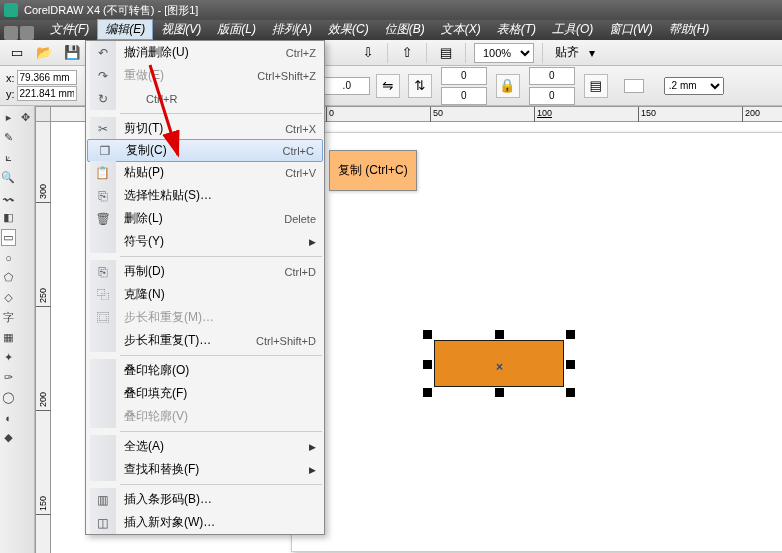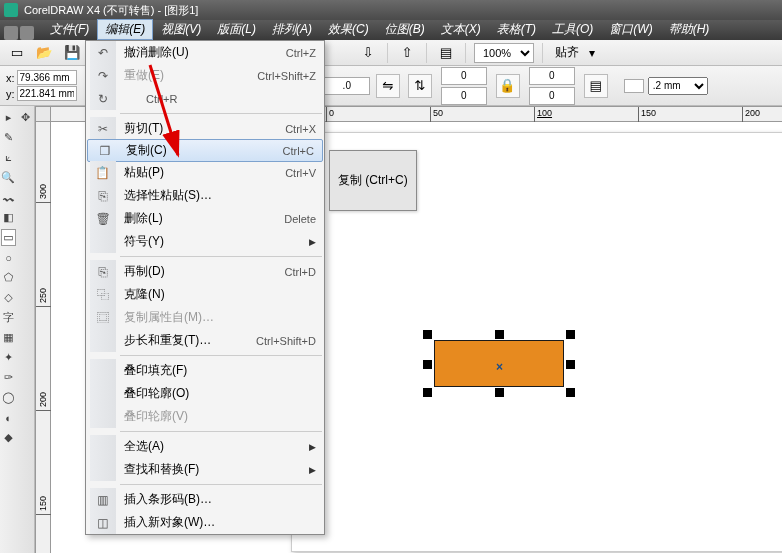--- a/index.html
+++ b/index.html
@@ -20,21 +20,21 @@
 .toolbar1 select, .toolbar1 .zoom-input { height: 20px; font-size: 11px; border: 1px solid #aaa; background: #fff; padding: 0 4px; }
 .toolbar1 .zoom-input { width: 60px; }
 
 .toolbar2 { height: 40px; background: linear-gradient(to bottom, #f5f5f5, #e5e5e5); border-bottom: 1px solid #bbb; display: flex; align-items: center; padding: 0 6px; gap: 4px; font-size: 11px; }
 .coord-group { display: flex; flex-direction: column; gap: 1px; margin-right: 6px; }
 .coord-row { display: flex; align-items: center; gap: 2px; }
 .coord-row input { width: 60px; height: 15px; font-size: 10px; border: 1px solid #aaa; padding: 0 2px; }
 .toolbar2 .opt-input { width: 46px; height: 18px; font-size: 10px; border: 1px solid #aaa; background: #fff; text-align: center; }
 .toolbar2 .opt-group { display: flex; flex-direction: column; gap: 2px; margin: 0 3px; }
 .toolbar2 .big-btn { width: 24px; height: 24px; border: 1px solid #bbb; background: #f9f9f9; margin: 0 2px; }
-.toolbar2 .line-weight { display: flex; align-items: center; gap: 4px; margin-left: 10px; }
+.toolbar2 .line-weight { display: flex; align-items: center; gap: 20px; margin-left: 10px; }
 .toolbar2 .line-weight .color-box { width: 20px; height: 14px; background: #fff; border: 1px solid #aaa; }
 .toolbar2 .line-weight select { width: 60px; height: 18px; font-size: 10px; }
 
 .ruler-top { position: absolute; top: 106px; left: 35px; right: 0; height: 16px; background: #f0f0f0; border-bottom: 1px solid #999; border-top: 1px solid #999; }
 .ruler-top .tick-major { position: absolute; width: 1px; height: 16px; background: #666; }
 .ruler-top .tick-label { position: absolute; top: 1px; font-size: 9px; }
 .ruler-left { position: absolute; top: 122px; left: 35px; width: 16px; bottom: 0; background: #f0f0f0; border-right: 1px solid #999; border-left: 1px solid #999;}
 .ruler-left .tick-major { position: absolute; left:0; height: 1px; width: 16px; background: #666; }
 .ruler-left .tick-label { position: absolute; left: 2px; font-size: 9px; writing-mode: vertical-rl; transform: rotate(180deg); }
 .ruler-corner { position: absolute; top: 106px; left: 35px; width: 16px; height: 16px; background: #e8e8e8; border: 1px solid #999; z-index: 3; }
@@ -63,21 +63,21 @@
 .dropdown .dd-row { height: 23px; display: flex; align-items: center; padding: 0 8px 0 4px; position: relative; }
 .dropdown .dd-row.highlight { background: linear-gradient(to bottom, #e8f0fb, #d0e2f6); border: 1px solid #7da2ce; margin: -1px 1px; border-radius: 2px; }
 .dropdown .dd-row.disabled { color: #999; }
 .dropdown .dd-icon-col { width: 26px; height: 23px; background: linear-gradient(to right, #eaecef, #e0e2e5); display: flex; align-items: center; justify-content: center; margin-right: 8px; font-size: 12px; color: #555; }
 .dropdown .dd-row.highlight .dd-icon-col { background: transparent; }
 .dropdown .dd-label { flex: 1; font-size: 12px; }
 .dropdown .dd-shortcut { font-size: 11px; color: #555; margin-left: 22px; }
 .dropdown .dd-submenu { font-size: 9px; color: #333; margin-left: 6px; }
 .dropdown .dd-sep { height: 1px; margin: 3px 2px 3px 34px; background: #ccc; }
 
-.tooltip { position: absolute; top: 150px; left: 329px; background: #e5e5e5; border: 1px solid #8a8a8a; padding: 21px 8px; font-size: 12px; z-index: 101; box-shadow: 1px 1px 3px rgba(0,0,0,0.2); }
+.tooltip { position: absolute; top: 150px; left: 329px; background: #fdba74; border: 1px solid #8a8a8a; padding: 11px 8px; font-size: 12px; z-index: 101; box-shadow: 1px 1px 3px rgba(0,0,0,0.2); }
 
 .arrow { position: absolute; top: 60px; left: 140px; z-index: 105; pointer-events: none; }
 
 </style>
 </head>
 <body>
 
 <div class="titlebar">
   <span class="app-icon"></span>
   <span>CorelDRAW X4 (不可转售) - [图形1]</span>
@@ -272,35 +272,35 @@
       <div class="dd-icon-col">⎘</div>
       <div class="dd-label">再制(D)</div>
       <div class="dd-shortcut">Ctrl+D</div>
     </div>
     <div class="dd-row">
       <div class="dd-icon-col">⿻</div>
       <div class="dd-label">克隆(N)</div>
     </div>
     <div class="dd-row disabled">
       <div class="dd-icon-col">⿴</div>
-      <div class="dd-label">复制属性自(M)…</div>
+      <div class="dd-label">步长和重复(M)…</div>
     </div>
     <div class="dd-row">
       <div class="dd-icon-col"></div>
       <div class="dd-label">步长和重复(T)…</div>
       <div class="dd-shortcut">Ctrl+Shift+D</div>
     </div>
     <div class="dd-sep"></div>
     <div class="dd-row">
       <div class="dd-icon-col"></div>
+      <div class="dd-label">叠印轮廓(O)</div>
+    </div>
+    <div class="dd-row">
+      <div class="dd-icon-col"></div>
       <div class="dd-label">叠印填充(F)</div>
-    </div>
-    <div class="dd-row">
-      <div class="dd-icon-col"></div>
-      <div class="dd-label">叠印轮廓(O)</div>
     </div>
     <div class="dd-row disabled">
       <div class="dd-icon-col"></div>
       <div class="dd-label">叠印轮廓(V)</div>
     </div>
     <div class="dd-sep"></div>
     <div class="dd-row">
       <div class="dd-icon-col"></div>
       <div class="dd-label">全选(A)</div>
       <div class="dd-submenu">▶</div>

